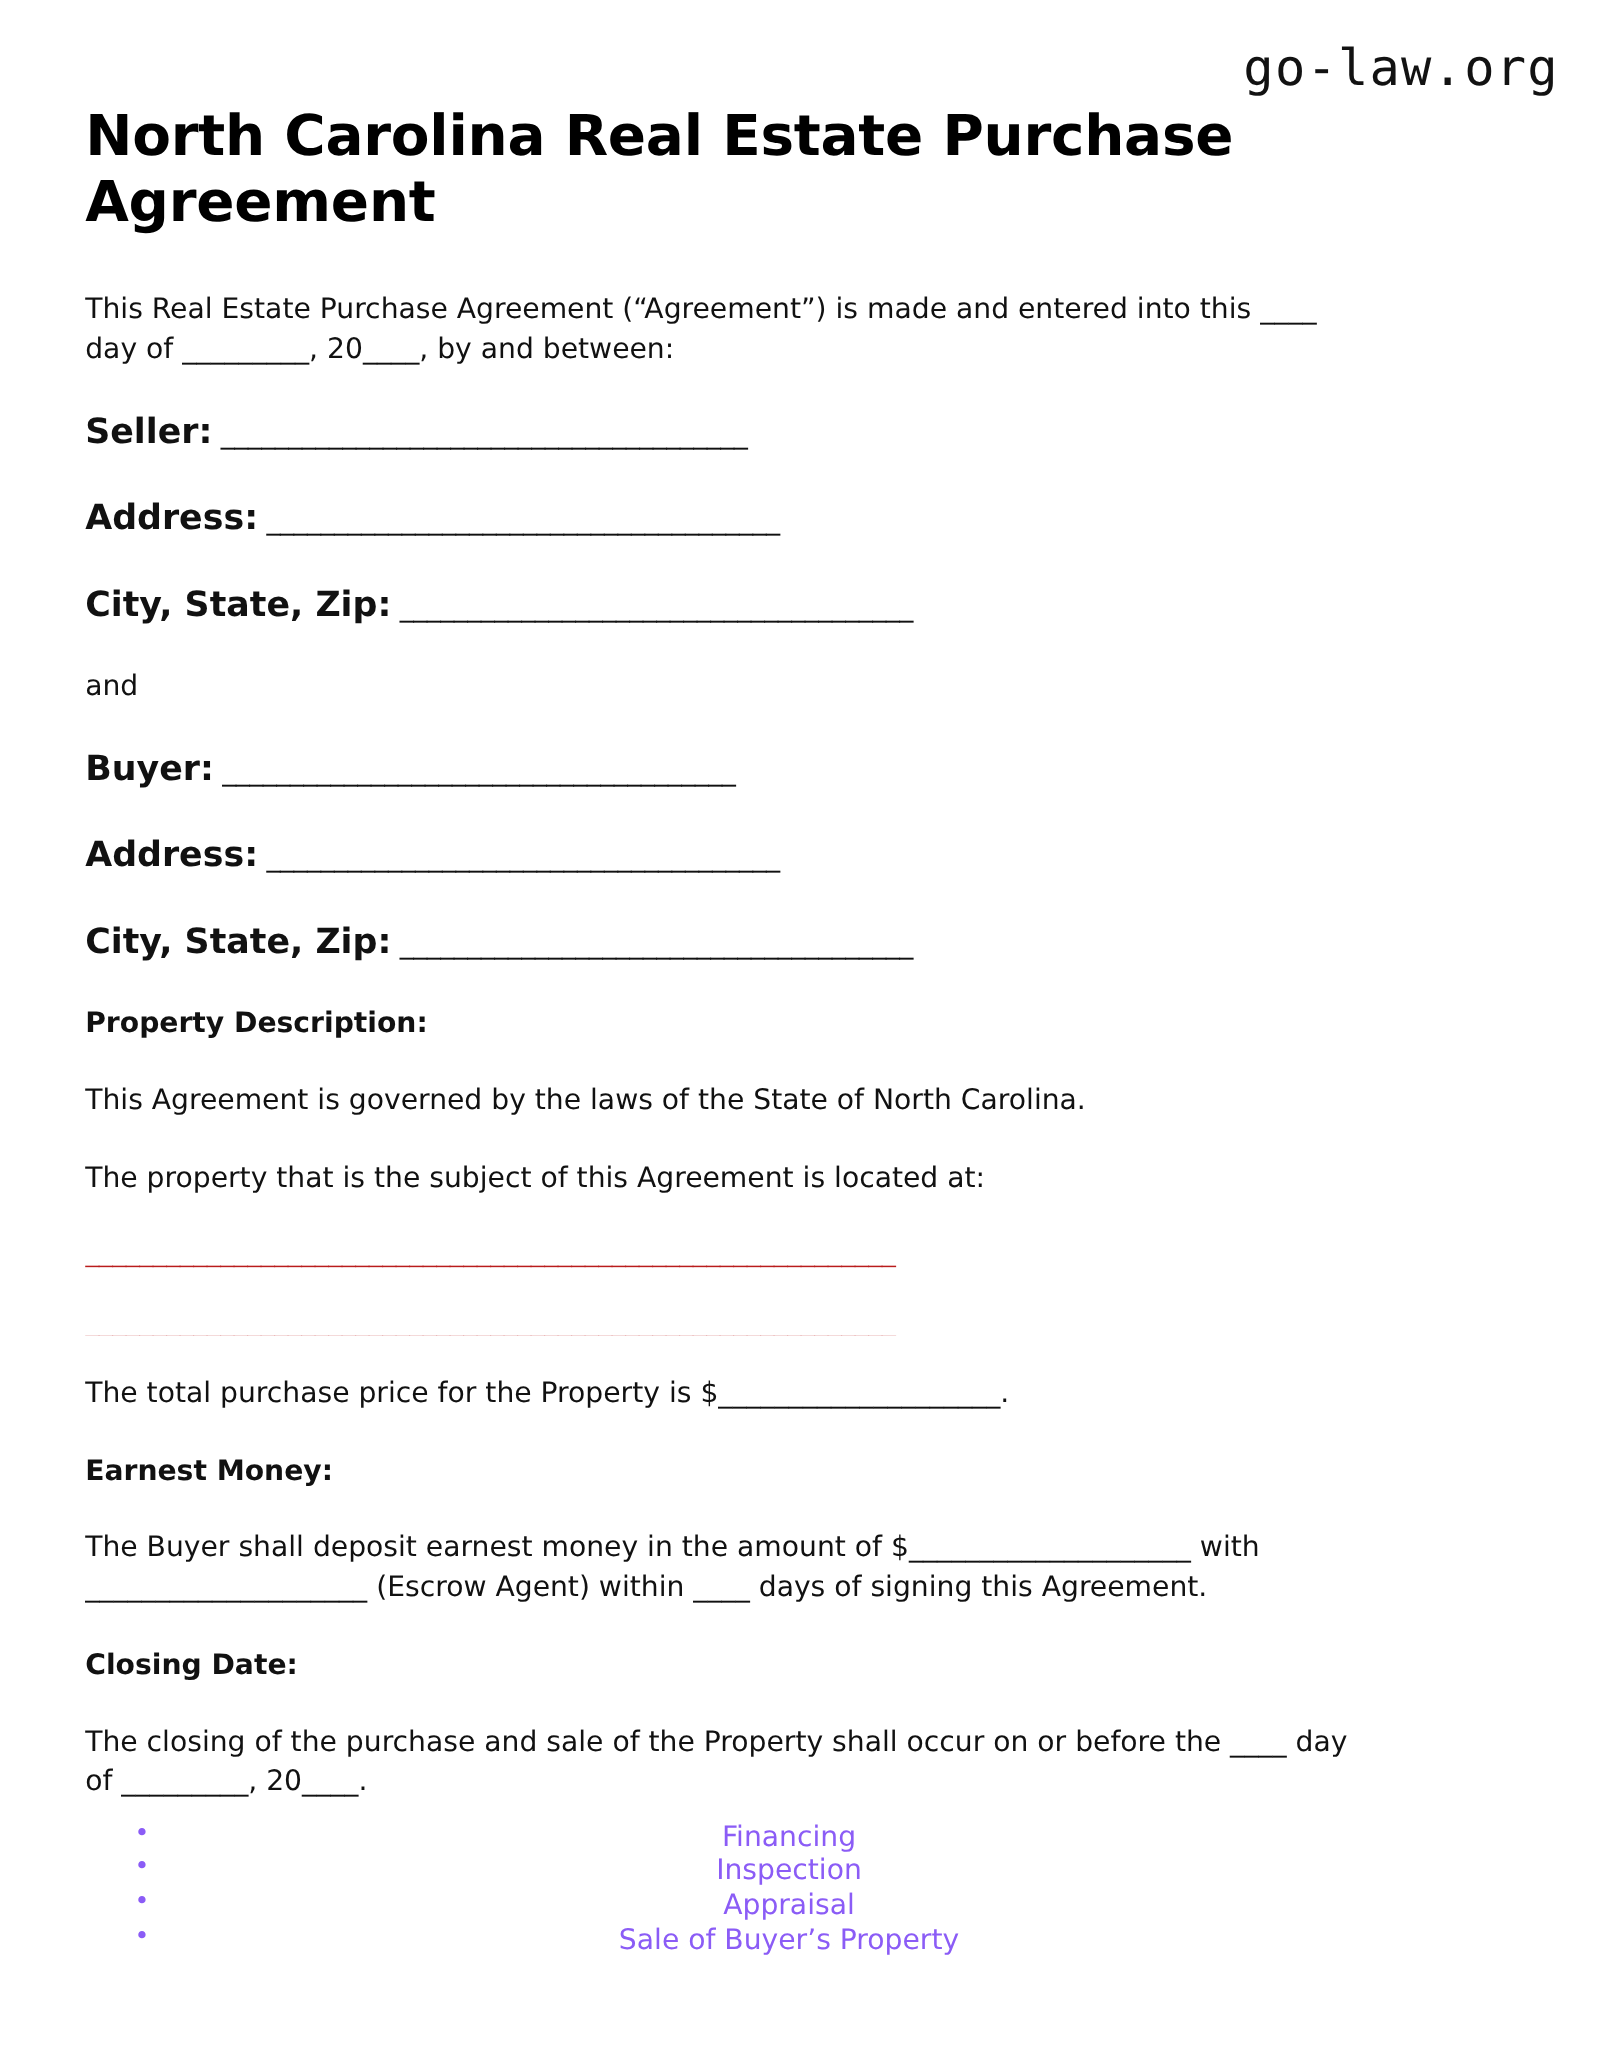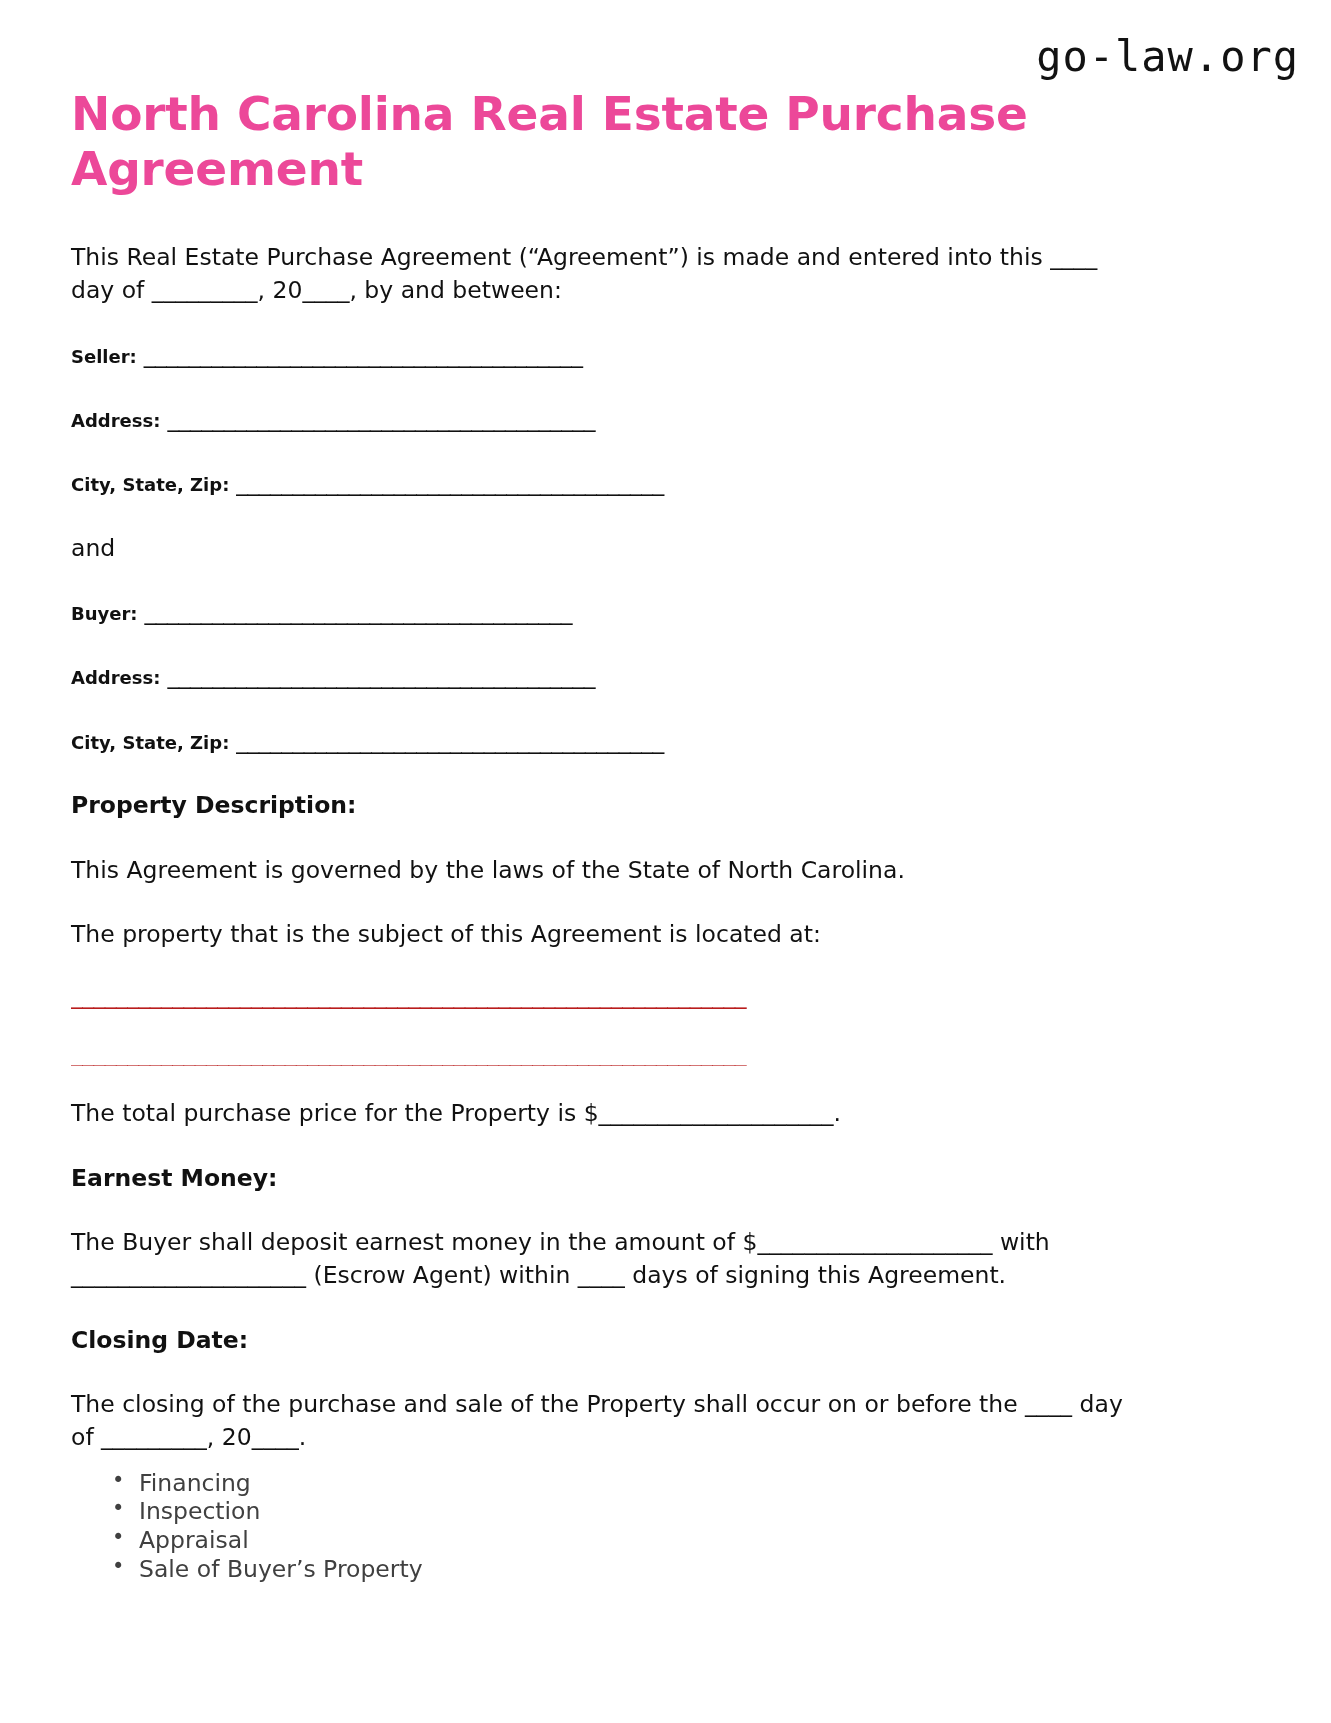--- a/index.html
+++ b/index.html
@@ -47,38 +47,38 @@
     width: 1105px;
   }
 
   h1.doc-title {
     margin: 0 0 0 0;
     font-family: "DejaVu Sans", "Liberation Sans", sans-serif;
     font-weight: bold;
     font-size: 47px;
     line-height: 1.17;
     letter-spacing: -0.2px;
-    color: #ec4899;
+    color: #000000;
     max-width: 1010px;
   }
 
   p.para {
     margin: 0;
     font-size: 23.5px;
     line-height: 1.42;
     color: #111111;
   }
 
   .block {
     margin-top: 31px;
   }
 
   .lbl {
     font-weight: bold;
-    font-size: 18px;
+    font-size: 29px;
   }
 
   .field-line {
     font-family: "DejaVu Sans", "Liberation Sans", sans-serif;
     letter-spacing: -0.5px;
   }
 
   
   .rule-line {
     margin-top: 34px;
@@ -92,21 +92,22 @@
 
   ul.bullets {
     margin: 14px 0 0 0;
     padding-left: 68px;
     list-style: none;
   }
   ul.bullets li {
     position: relative;
     font-size: 23.5px;
     line-height: 1.22;
-    color: #404040;
+    color: #8b5cf6;
+    text-align: center;
   }
   ul.bullets li::before {
     content: "\2022";
     position: absolute;
     left: -27px;
     top: -1px;
     font-size: 21px;
   }
 </style>
 </head>

